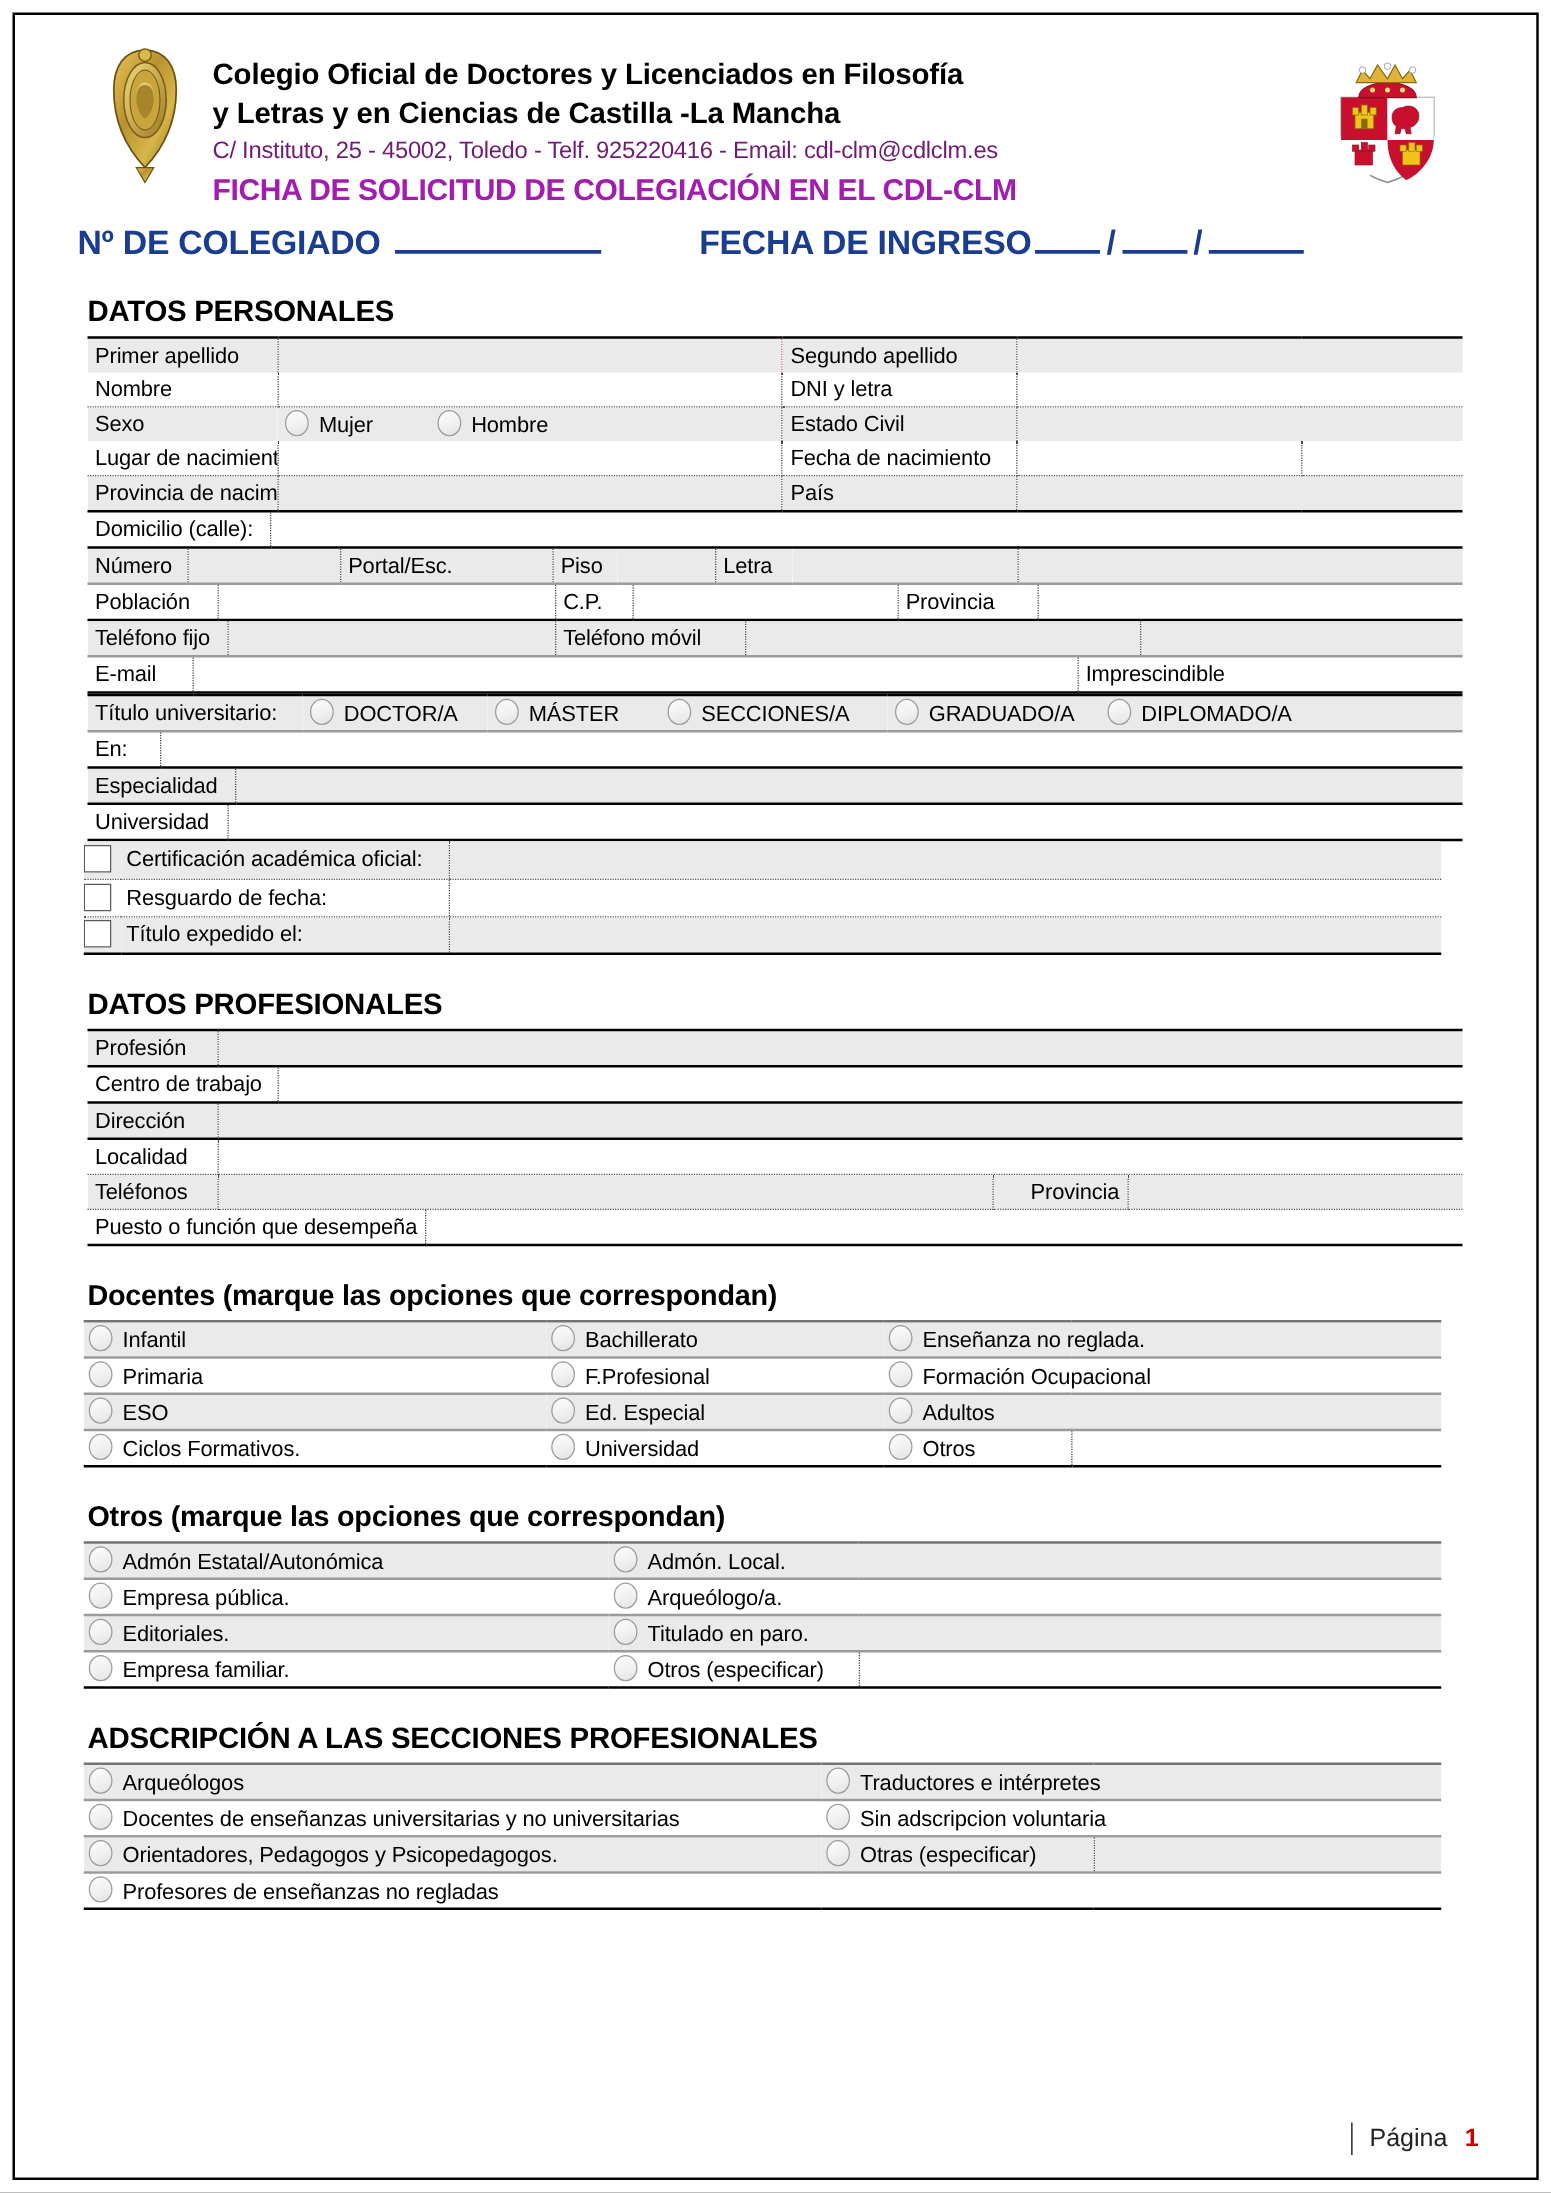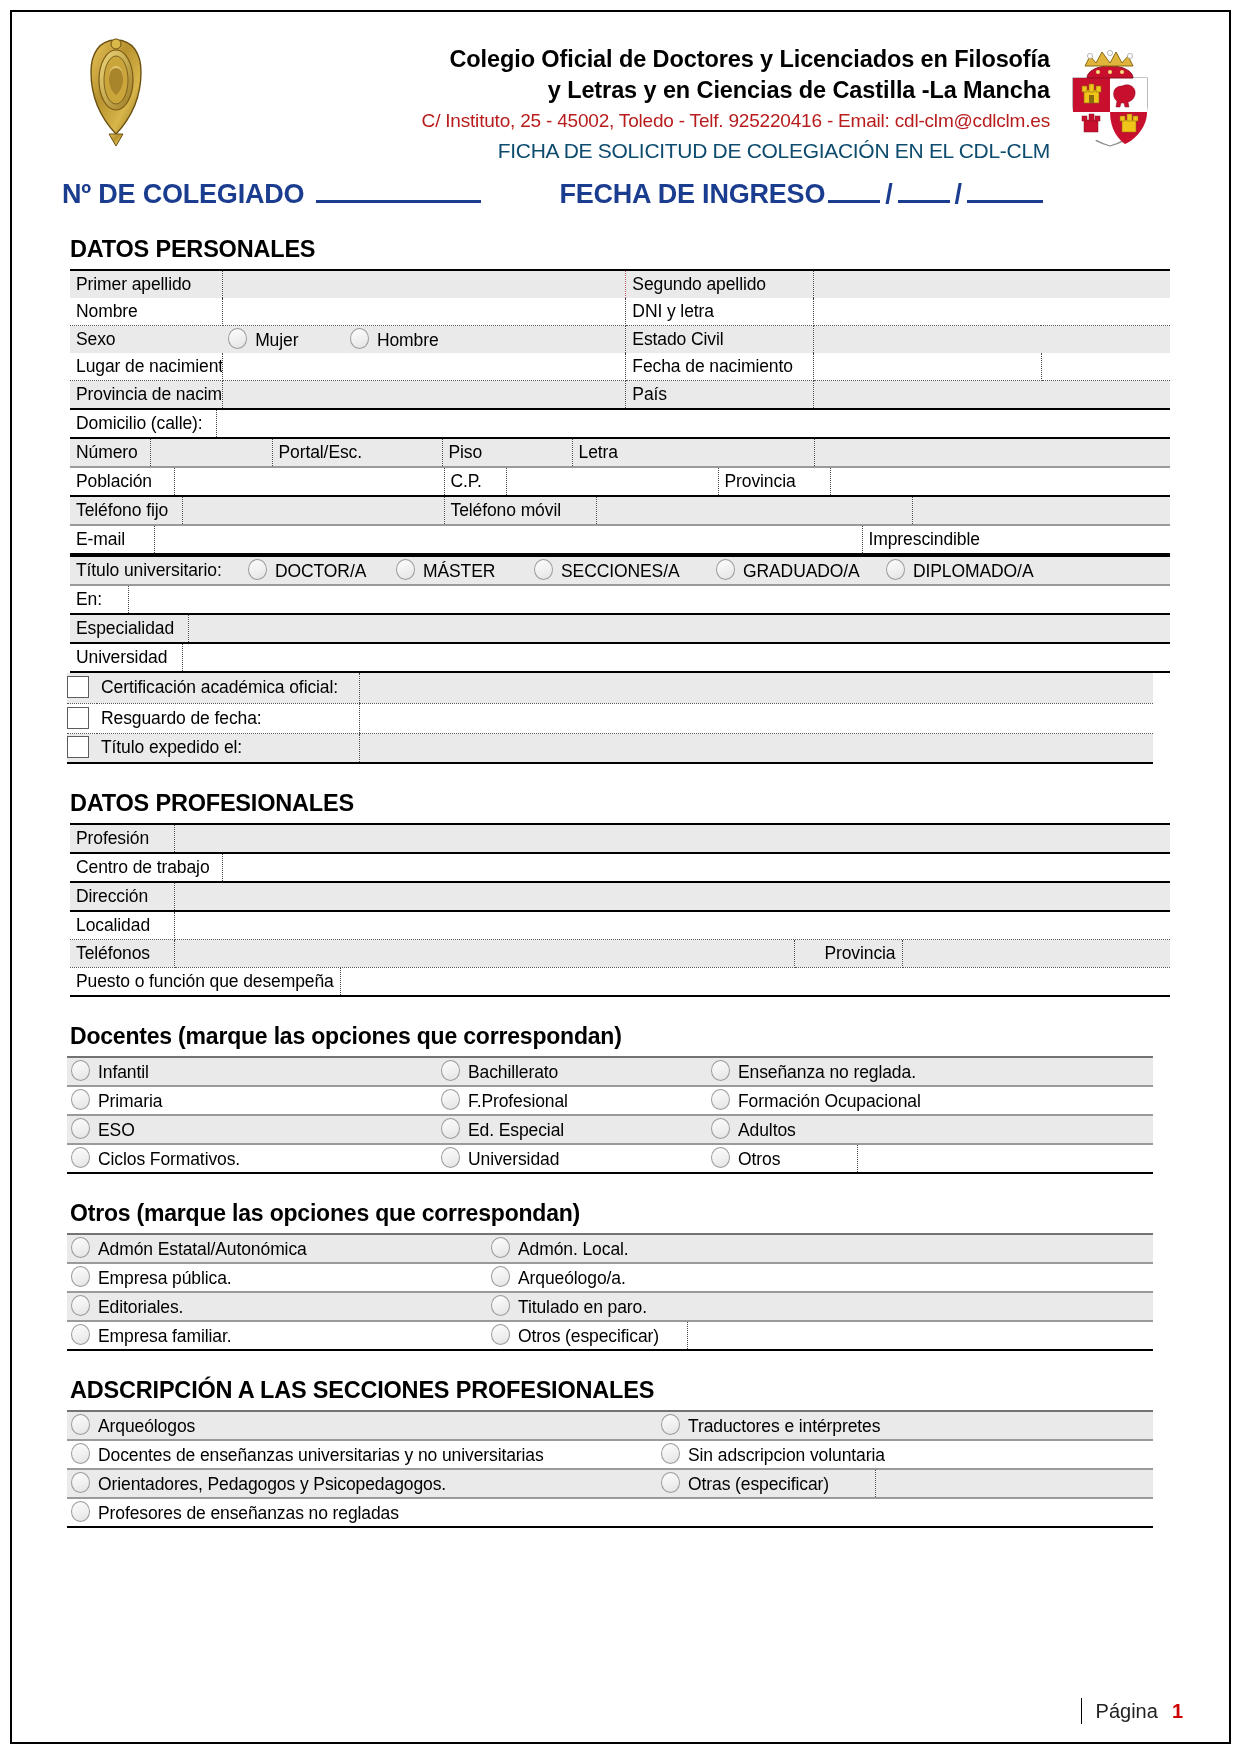--- a/index.html
+++ b/index.html
@@ -50,40 +50,40 @@
   }
   .crest-right {
     width: 120px;
     flex: 0 0 120px;
     display: flex;
     justify-content: center;
     padding-top: 12px;
   }
   .hdr-mid {
     flex: 1 1 auto;
-    text-align: right;
+    text-align: left;
     padding-top: 12px;
   }
   .org-name {
     font-size: 23.5px;
     font-weight: bold;
     color: #000;
     line-height: 1.30;
     letter-spacing: -0.1px;
   }
   .org-addr {
     font-size: 19px;
-    color: #b91c1c;
+    color: #701a75;
     margin-top: 5px;
     letter-spacing: -0.2px;
   }
   .form-title {
-    font-size: 21px;
-    font-weight: normal;
-    color: #0c4a6e;
+    font-size: 24px;
+    font-weight: bold;
+    color: #a21caf;
     margin-top: 7px;
     letter-spacing: -0.3px;
   }
 
   
   .bluebar {
     display: flex;
     align-items: baseline;
     margin-top: 10px;
     color: #1b3d8f;

